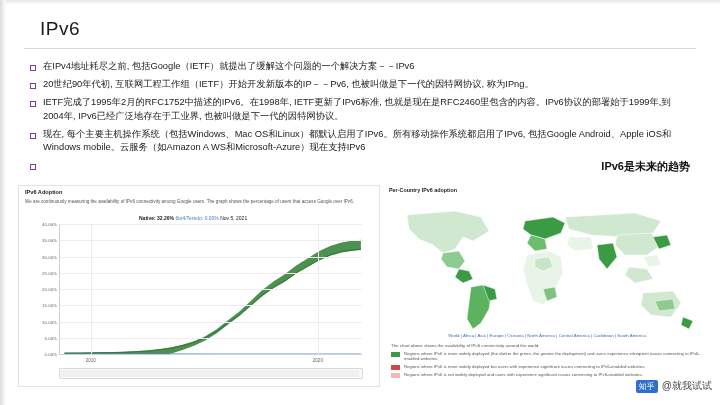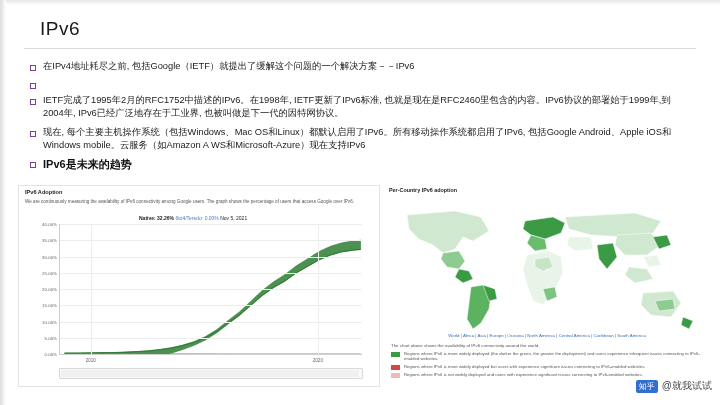--- a/index.html
+++ b/index.html
@@ -22,21 +22,21 @@
   .bullet{
     display:flex;align-items:flex-start;margin-bottom:5px;
   }
   .bullet .sq{
     width:4px;height:4px;border:1px solid #7e3f8f;background:transparent;
     margin:5px 7px 0 0;flex:0 0 auto;
   }
   .bullet .txt{
     font-size:9.3px;line-height:1.42;color:#1b1b1b;
   }
-  .bullet.trend{margin-top:2px;}
+  .bullet.trend{margin-top:2px;justify-content:space-between;}
   .bullet.trend .txt{font-size:11px;font-weight:bold;color:#111;}
 
   
   .chartwrap{
     position:absolute;left:18px;top:185px;width:360px;height:200px;
     background:#fff;border:1px solid #e3e3e3;
   }
   .chart-title{
     position:absolute;left:6px;top:3px;font-size:5.6px;font-weight:bold;color:#222;
   }
@@ -119,20 +119,21 @@
   <div class="title">IPv6</div>
   <div class="title-rule"></div>
 
   <div class="bullets">
     <div class="bullet">
       <div class="sq"></div>
       <div class="txt">在IPv4地址耗尽之前, 包括Google（IETF）就提出了缓解这个问题的一个解决方案－－IPv6</div>
     </div>
     <div class="bullet">
       <div class="sq"></div>
+      <div class="txt">20世纪90年代初, 互联网工程工作组（IETF）开始开发新版本的IP－－Pv6, 也被叫做是下一代的因特网协议, 称为IPng。</div>
     </div>
     <div class="bullet">
       <div class="sq"></div>
       <div class="txt">IETF完成了1995年2月的RFC1752中描述的IPv6。在1998年, IETF更新了IPv6标准, 也就是现在是RFC2460里包含的内容。IPv6协议的部署始于1999年,到2004年, IPv6已经广泛地存在于工业界, 也被叫做是下一代的因特网协议。</div>
     </div>
     <div class="bullet">
       <div class="sq"></div>
       <div class="txt">现在, 每个主要主机操作系统（包括Windows、Mac OS和Linux）都默认启用了IPv6。所有移动操作系统都启用了IPv6, 包括Google Android、Apple iOS和Windows mobile。云服务（如Amazon A WS和Microsoft-Azure）现在支持IPv6</div>
     </div>
     <div class="bullet trend">

